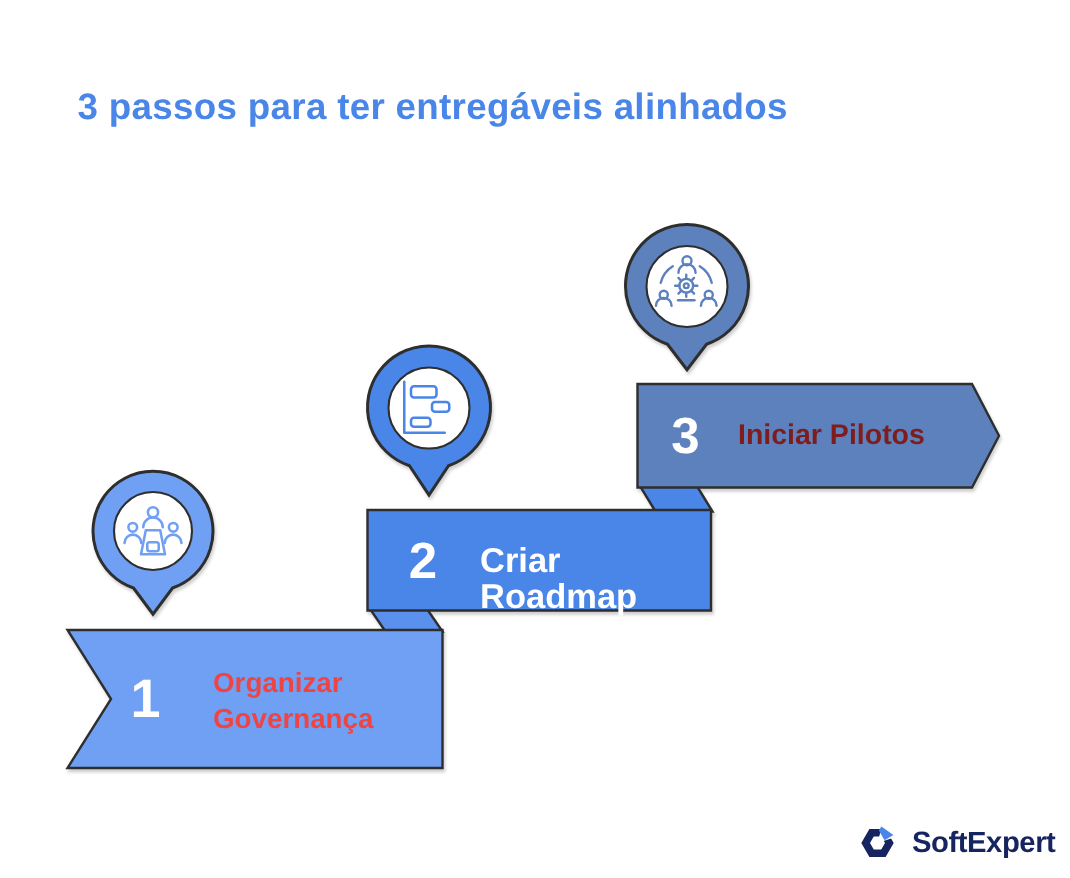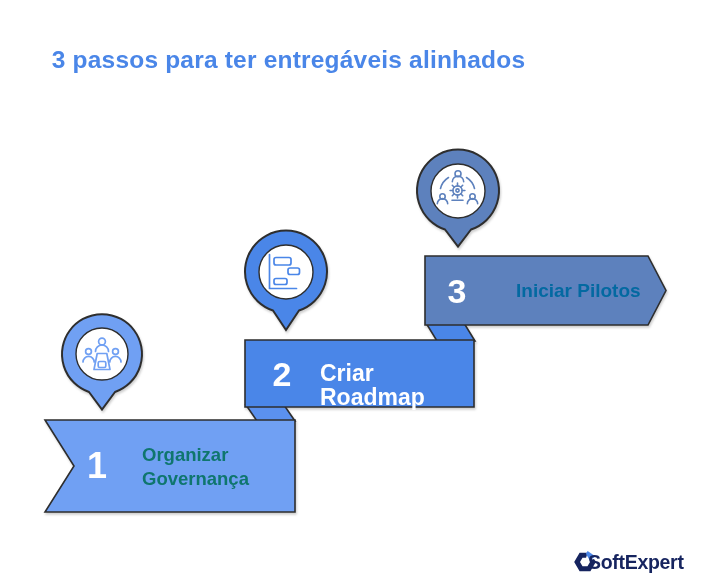--- a/index.html
+++ b/index.html
@@ -4,37 +4,37 @@
 <style>
   html,body{margin:0;padding:0}
   body{
     width:713px;height:585px;position:relative;overflow:hidden;
     background:#ffffff;
     font-family:"Liberation Sans", sans-serif;
   }
   .abs{position:absolute}
   svg.stage{position:absolute;top:0;left:0}
   .title{
-    left:0;top:44px;width:577px;text-align:center;
+    left:0;top:56px;width:577px;text-align:center;
     font-weight:bold;font-size:24.5px;line-height:31px;letter-spacing:.2px;
   }
   .num{
     font-weight:bold;color:#fff;text-align:center;
   }
   .num-1{left:77px;top:446px;width:40px;font-size:36px;line-height:40px}
   .num-2{left:262px;top:354px;width:40px;font-size:34px;line-height:40px}
   .num-3{left:437px;top:271px;width:40px;font-size:34px;line-height:40px}
   .lbl{
     font-weight:bold;color:#fff;font-size:18.5px;line-height:23.5px;
   }
   .lbl-1{left:142px;top:443px;width:125px}
   .lbl-2{left:320px;top:362px;width:160px;font-size:23px}
   .lbl-3{left:492px;top:279px;width:165px;font-size:19px}
   .logo-text{
-    left:588px;top:551px;font-weight:bold;font-size:19.5px;letter-spacing:-.3px;
+    left:608px;top:551px;font-weight:bold;font-size:19.5px;letter-spacing:-.3px;
   }
   .shadow{filter:drop-shadow(1px 2px 1.2px rgba(80,80,80,.28))}
 </style>
 </head>
 <body>
 
 <svg class="stage" width="713" height="585" viewBox="0 0 713 585">
 
   <g class="shadow" stroke-width="1.6" stroke-linejoin="miter" stroke="#2e2e2e">
     <path d="M246,405 L284,405 L295,421 L257,421 Z" fill="#5b91ee"></path>
@@ -98,21 +98,21 @@
     <path d="M585,562 L588.2,550 L598.5,557.5 Z" fill="#ffffff"></path>
     <path d="M587.6,551 L595.6,556.6 L589.7,560.2 L585.9,553.7 Z" fill="#4a86e8"></path>
   </g>
 </svg>
 
 <div class="abs title" style="color: rgb(74, 134, 232);">
   <div>3 passos para ter entregáveis alinhados</div>
 </div>
 
 <div class="abs num num-1" style="color: rgb(255, 255, 255);">1</div>
-<div class="abs lbl lbl-1" style="color: #0f766e;">Organizar Governança</div>
+<div class="abs lbl lbl-1" style="color: #ef4444;">Organizar Governança</div>
 
 <div class="abs num num-2" style="color: rgb(255, 255, 255);">2</div>
 <div class="abs lbl lbl-2" style="color: rgb(255, 255, 255);">Criar Roadmap</div>
 
 <div class="abs num num-3" style="color: rgb(255, 255, 255);">3</div>
-<div class="abs lbl lbl-3" style="color: #0369a1; margin-left: 24px;">Iniciar Pilotos</div>
+<div class="abs lbl lbl-3" style="color: #7f1d1d;">Iniciar Pilotos</div>
 
 <div class="abs logo-text" style="color: rgb(22, 36, 95);">SoftExpert</div>
 
 </body></html>

